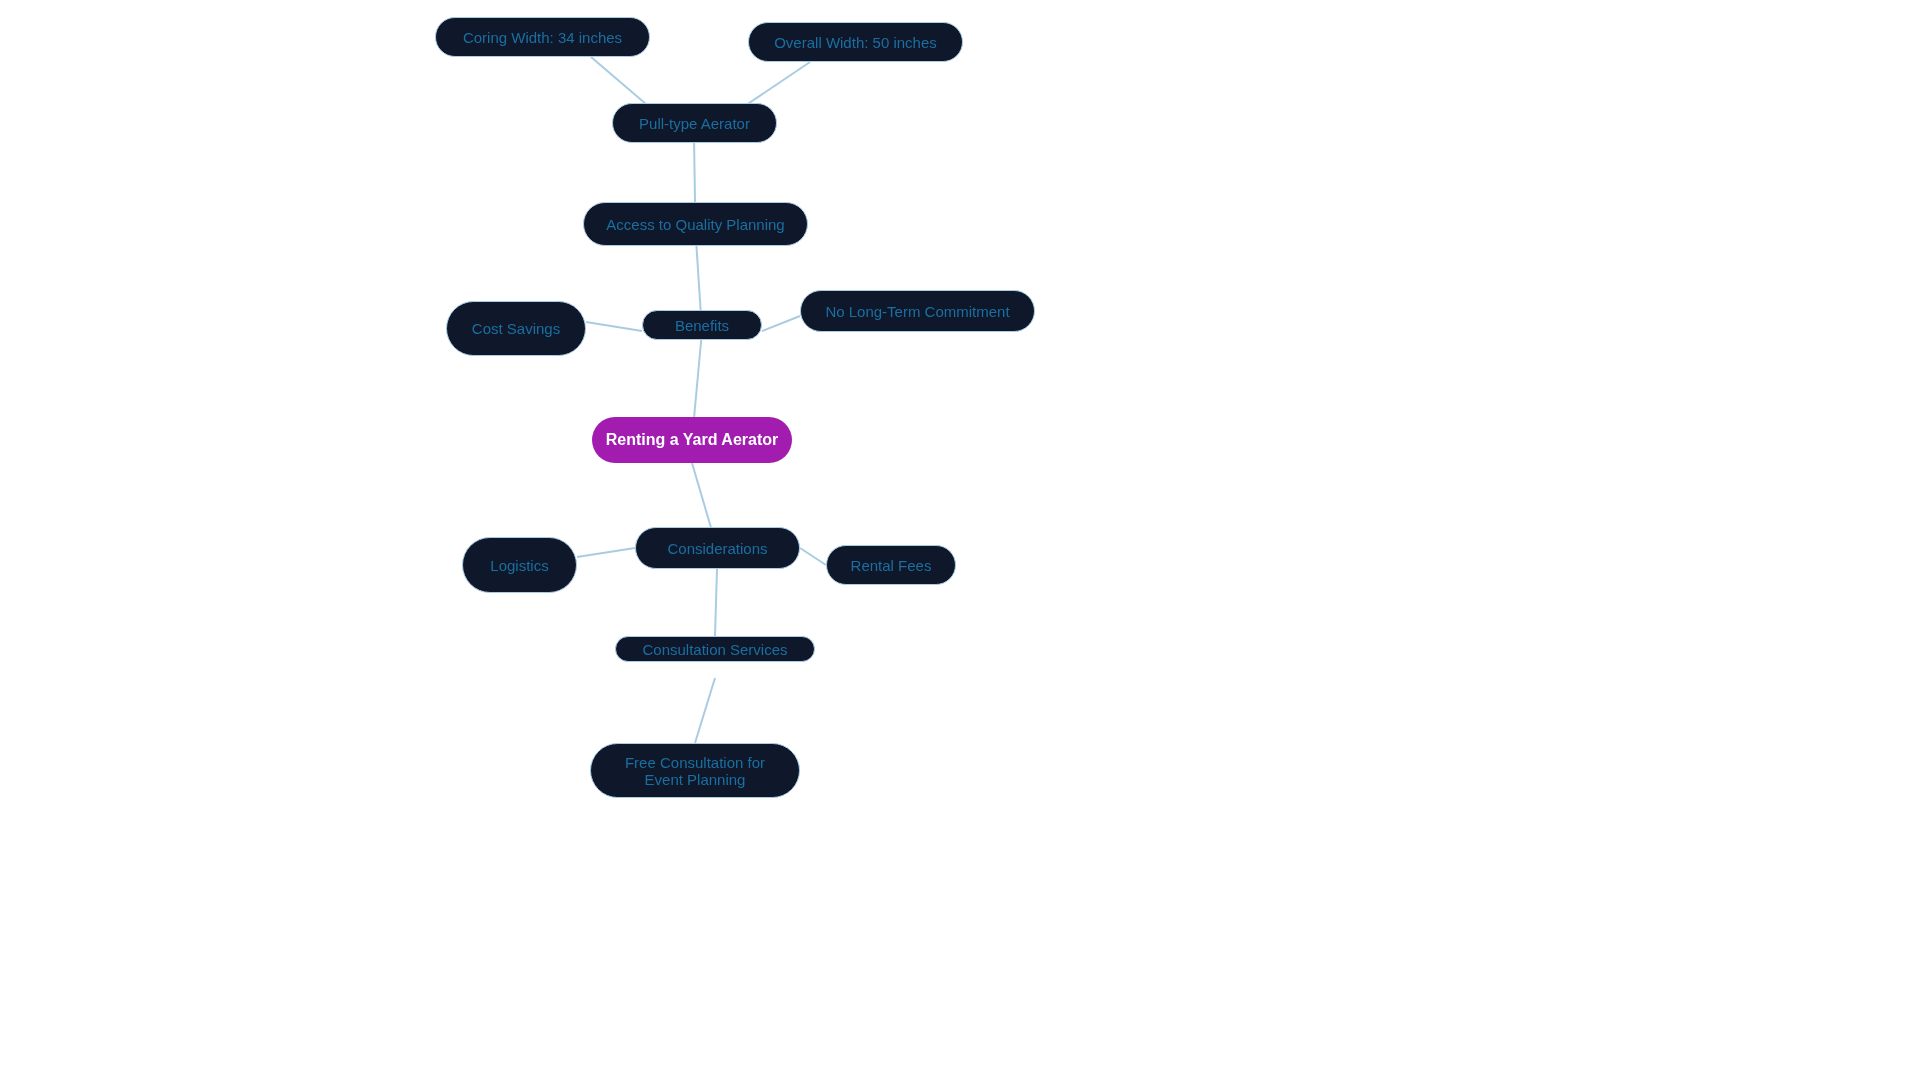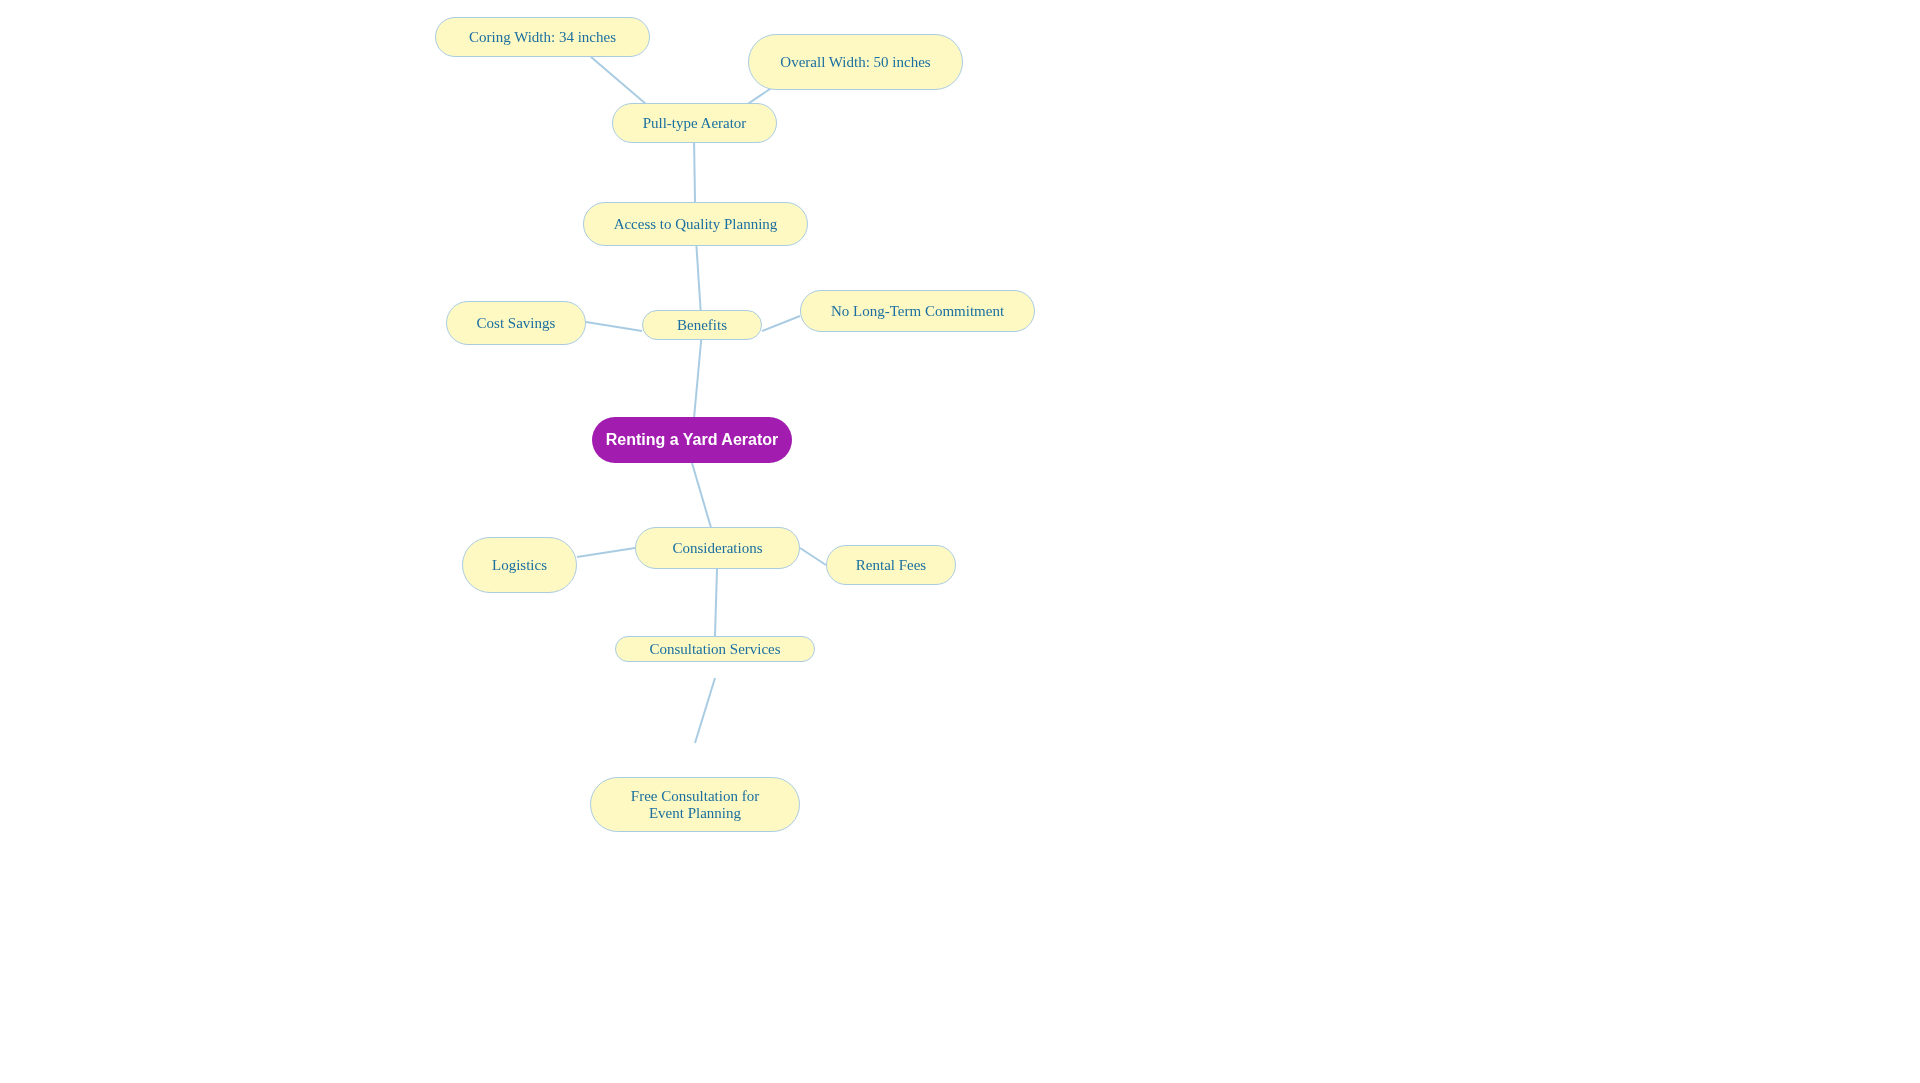--- a/index.html
+++ b/index.html
@@ -23,38 +23,36 @@
       border-radius: 50px;
       display: flex;
       align-items: center;
       justify-content: center;
       text-align: center;
       font-size: 15px;
       white-space: nowrap;
       cursor: default;
     }
     .node-blue {
-      background: #fef9c3;
+      background: #0f172a;
       border: 1.5px solid #a9cce3;
       color: #1a6fa0;
       padding: 10px 22px;
-      font-family: Liberation Serif, serif;
     }
     .node-dark {
       background: #a21caf;
       color: #ffffff;
       padding: 12px 28px;
       font-weight: 600;
       font-size: 16px;
     }
     .node-multi {
       white-space: normal;
       width: 210px;
       text-align: center;
-      margin-top: 34px;
     }
   </style>
 </head>
 <body>
 
 <svg id="mindmap-lines">
 
 <line x1="692" y1="440" x2="702" y2="331" stroke="#a9cce3" stroke-width="2"></line>
     <line x1="702" y1="331" x2="695" y2="224" stroke="#a9cce3" stroke-width="2"></line>
     <line x1="695" y1="202" x2="694" y2="136" stroke="#a9cce3" stroke-width="2"></line>
@@ -70,25 +68,25 @@
   </svg>
 
 <div class="node node-dark" style="left:592px;top:417px;width:200px;height:46px;">Renting a Yard Aerator</div>
 
 <div class="node node-blue" style="left:583px;top:202px;width:225px;height:44px;">Access to Quality Planning</div>
 
 <div class="node node-blue" style="left:612px;top:96px;width:165px;height:40px;margin-top:7px;">Pull-type Aerator</div>
 
 <div class="node node-blue" style="left:435px;top:17px;width:215px;height:40px;">Coring Width: 34 inches</div>
 
-<div class="node node-blue" style="left:748px;top:22px;width:215px;height:56px;margin-top:12px;">Overall Width: 50 inches</div>
+<div class="node node-blue" style="left:748px;top:22px;width:215px;height:40px;">Overall Width: 50 inches</div>
 
 <div class="node node-blue" style="left:642px;top:310px;width:120px;height:30px;">Benefits</div>
 
-<div class="node node-blue" style="left:446px;top:301px;width:140px;height:44px;">Cost Savings</div>
+<div class="node node-blue" style="left:446px;top:301px;width:140px;height:55px;">Cost Savings</div>
 
 <div class="node node-blue" style="left:800px;top:290px;width:235px;height:42px;">No Long-Term Commitment</div>
 
 <div class="node node-blue" style="left:635px;top:527px;width:165px;height:42px;">Considerations</div>
 
 <div class="node node-blue" style="left:462px;top:537px;width:115px;height:56px;">Logistics</div>
 
 <div class="node node-blue" style="left:826px;top:545px;width:130px;height:40px;">Rental Fees</div>
 
 <div class="node node-blue" style="left:615px;top:636px;width:200px;height:26px;">Consultation Services</div>

